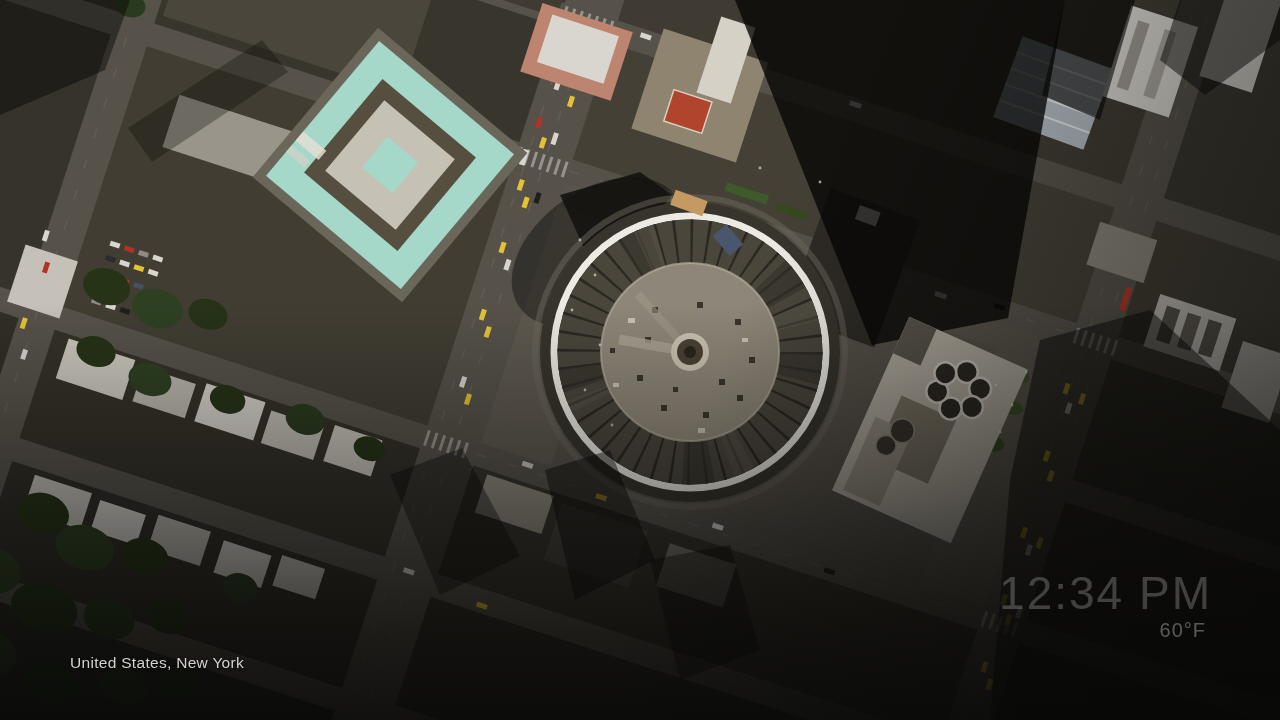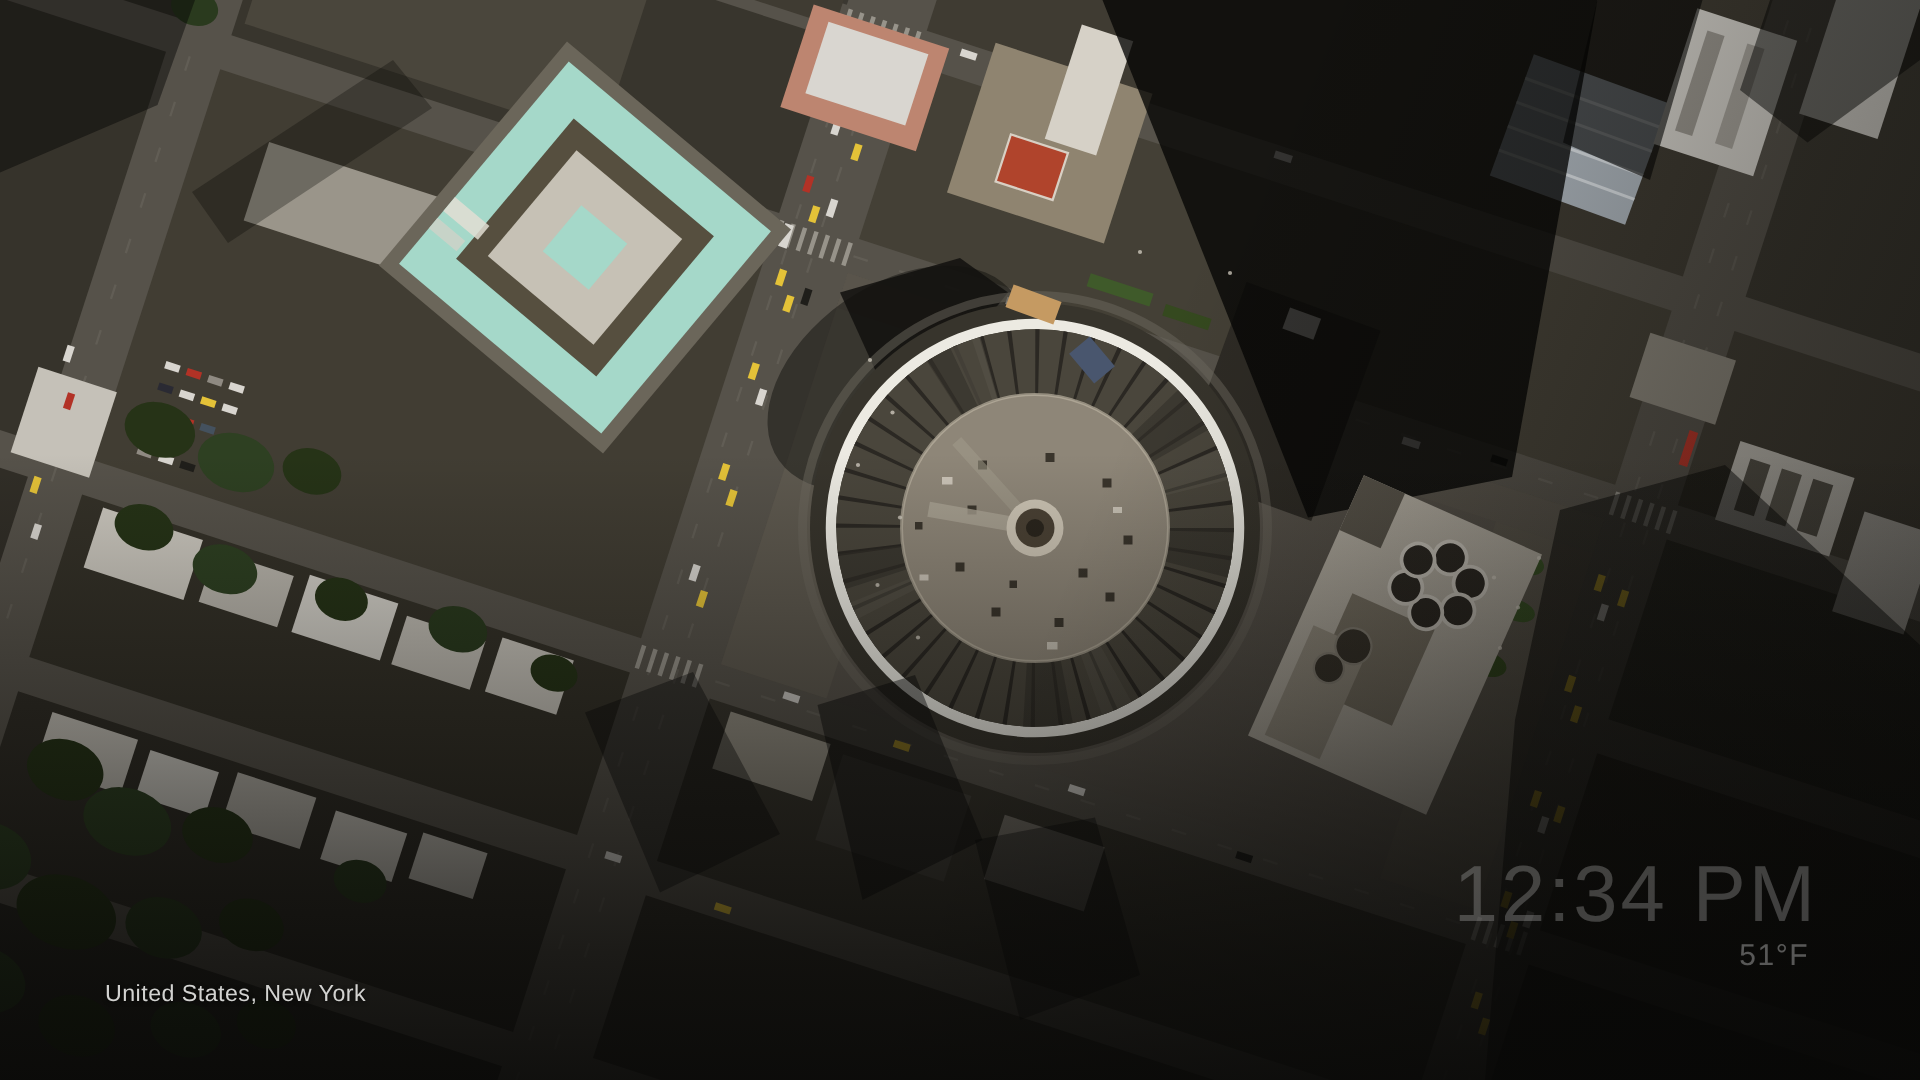--- a/index.html
+++ b/index.html
@@ -22,21 +22,21 @@
   .stroke-ring-white{stroke:var(--msg-ring-white);}
   .fill-taxi{fill:var(--taxi-yellow);}
   .fill-tree{fill:var(--tree-green);}
   .scrim-bottom{position:absolute;left:0;top:0;width:100%;height:100%;
     background:linear-gradient(180deg,rgba(0,0,0,0) 42%,rgba(4,4,3,0.38) 68%,rgba(6,6,5,0.72) 88%,rgba(7,7,6,0.88) 100%);}
   .scrim-right{position:absolute;left:0;top:0;width:100%;height:100%;
     background:linear-gradient(112deg,rgba(0,0,0,0) 55%,rgba(3,3,2,0.30) 78%,rgba(4,4,3,0.55) 100%);}
   .location{position:absolute;left:70px;bottom:48px;font-size:15.5px;letter-spacing:0.3px;
     color:var(--text-primary);text-shadow:0 1px 3px rgba(0,0,0,0.65);}
   .clock-widget{position:absolute;right:68px;top:570px;text-align:right;}
-  .clock-time{font-size:53px;font-weight:300;letter-spacing:2px;line-height:1.0;
+  .clock-time{font-size:46px;font-weight:300;letter-spacing:2px;line-height:1.0;
     color:var(--clock-color);}
   .clock-temp{font-size:20px;font-weight:400;letter-spacing:1px;margin-top:3px;margin-right:6px;
     color:var(--temp-color);}
 </style>
 </head>
 <body>
 
 <div class="stage">
 
 <svg width="1280" height="720" viewBox="0 0 1280 720" aria-hidden="true">
@@ -418,15 +418,15 @@
     <polygon points="128,128 262,40 288,72 152,162" opacity="0.3"></polygon>
   </g>
 </svg>
 
   <div class="scrim-right"></div>
   <div class="scrim-bottom"></div>
 
   <div class="location">United States, New York</div>
   <div class="clock-widget">
     <div class="clock-time">12:34 PM</div>
-    <div class="clock-temp">51°F</div>
+    <div class="clock-temp">60°F</div>
   </div>
 </div>
 
 </body></html>

